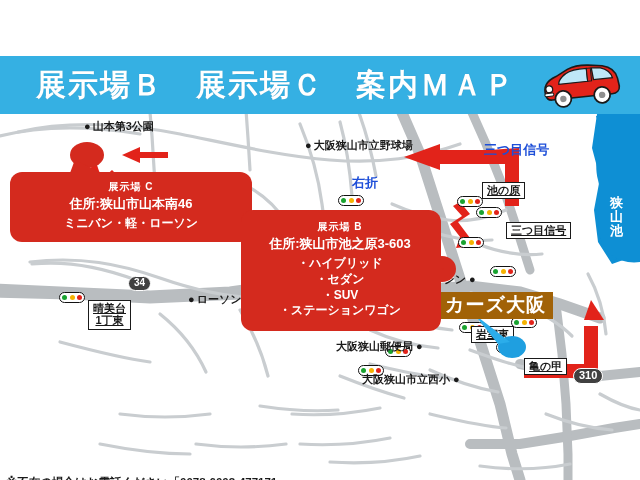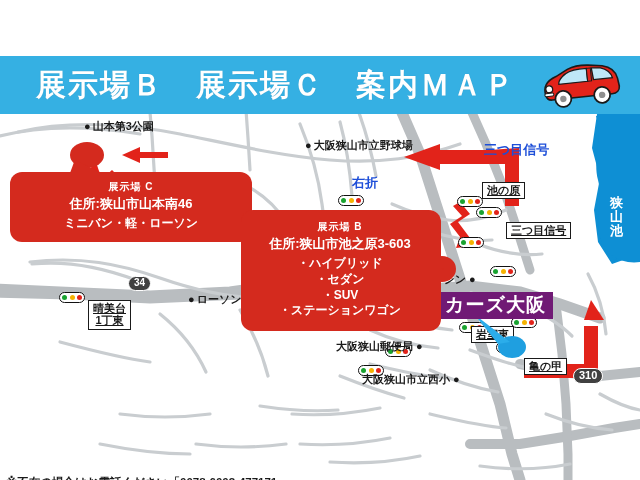--- a/index.html
+++ b/index.html
@@ -174,21 +174,21 @@
 
   
   .tail {
     position: absolute;
     background: #d42a1e;
   }
 
   
   #carz-tag {
     position: absolute;
-    background: #701a75;
+    background: #a16207;
     color: #ffffff;
     font-size: 19px;
     font-weight: bold;
     letter-spacing: 1px;
     padding: 2px 7px 3px 7px;
     white-space: nowrap;
     line-height: 1.15;
   }
 
   

